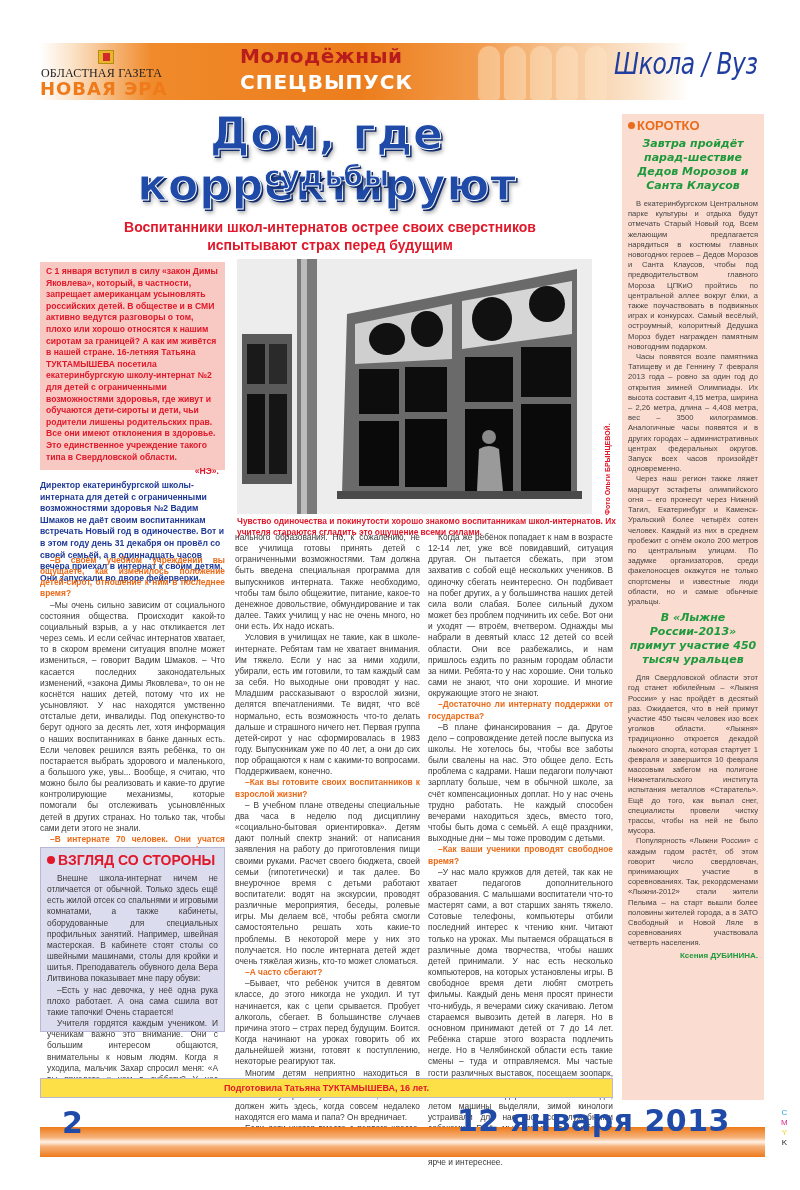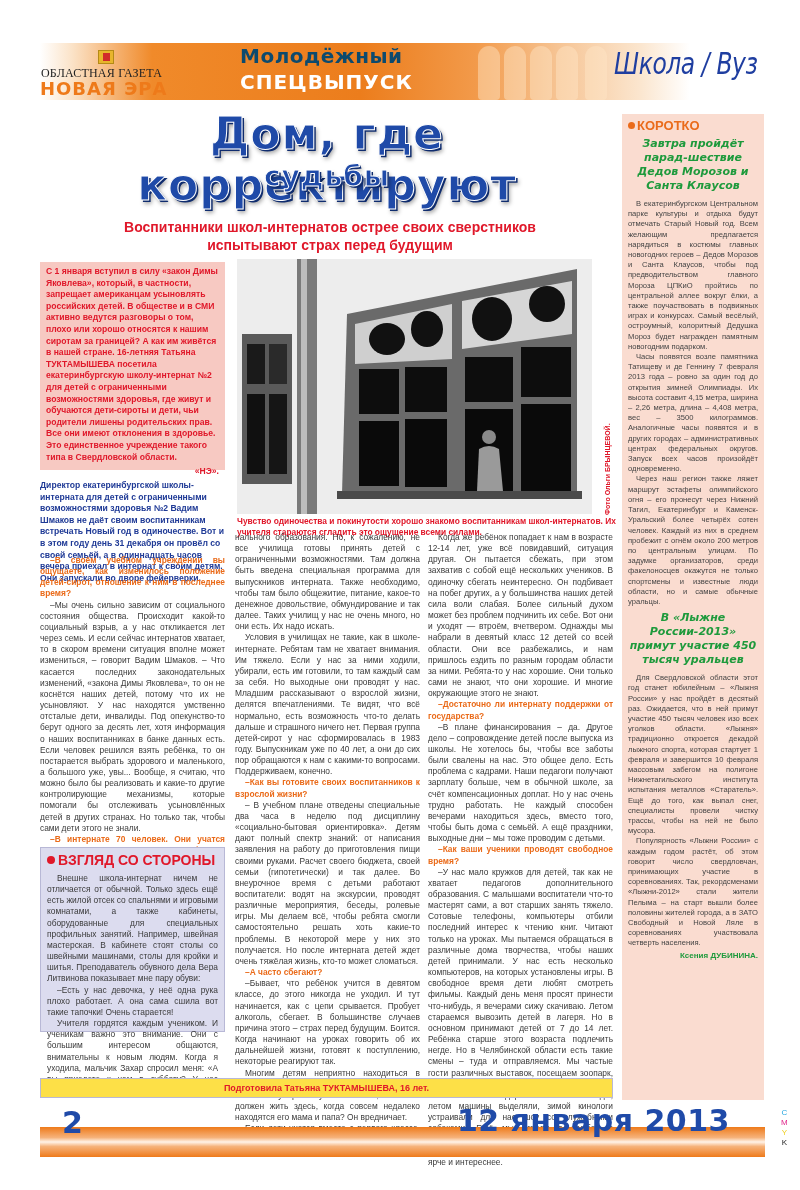--- a/index.html
+++ b/index.html
@@ -6,21 +6,21 @@
   body { width: 800px; height: 1190px; background: #fff; position: relative; overflow: hidden; font-family: "Liberation Sans", sans-serif; color: #333; }
   .abs { position: absolute; }
 
   
   #masthead { left: 40px; top: 43px; width: 320px; height: 57px; background: linear-gradient(90deg, #fff 0%, #fbe3c8 10%, #f08a2a 35%, #ec7d1c 100%); }
   #masthead2 { left: 360px; top: 43px; width: 330px; height: 57px; background: linear-gradient(90deg, #ec7d1c 0%, #f29a4a 35%, #f6c494 60%, #fbe6cf 85%, #fff 100%); }
   #crest { left: 98px; top: 50px; width: 16px; height: 14px; background: #e8b52c; border: 1px solid #b58a15; }
   #crest::after { content:""; position:absolute; left:4px; top:2px; width:7px; height:8px; background:#d12a2a; }
   #paper-name { left: 41px; top: 66px; font-family: "Liberation Serif", serif; font-size: 12px; color: #222; letter-spacing: 0.2px; }
   #paper-brand { left: 40px; top: 78px; font-family: "DejaVu Sans", sans-serif; font-weight: bold; font-size: 18px; color: #ee7a1a; letter-spacing: 1px; }
-  #special-1 { left: 240px; top: 44px; font-family: "DejaVu Sans", sans-serif; font-weight: bold; font-size: 20px; color: #0c4a6e; letter-spacing: 0.5px; }
+  #special-1 { left: 240px; top: 44px; font-family: "DejaVu Sans", sans-serif; font-weight: bold; font-size: 20px; color: #b91c1c; letter-spacing: 0.5px; }
   #special-2 { left: 240px; top: 70px; font-family: "DejaVu Sans", sans-serif; font-weight: bold; font-size: 20px; color: #fff; letter-spacing: 1px; }
   #section-title { left: 614px; top: 46px; font-family: "DejaVu Sans", sans-serif; font-style: italic; font-size: 30px; color: #1f3ea0; transform: scaleX(0.78); transform-origin: left; letter-spacing: -0.5px; }
   .people { top: 46px; width: 22px; height: 54px; border-radius: 11px 11px 4px 4px; background: rgba(255,230,200,0.45); }
 
   
   .headline { font-family: "DejaVu Sans", sans-serif; font-weight: bold; color: #1f4aa8; text-shadow: 2px 2px 0 #0f2c6e, 3px 4px 4px rgba(0,0,0,0.35); -webkit-text-stroke: 1px #fff; letter-spacing: 1px; }
   #headline-1 { left: 42px; top: 108px; width: 570px; text-align: center; font-size: 44px; }
   #headline-2 { left: 42px; top: 160px; width: 570px; text-align: center; font-size: 28px; }
   #subhead { left: 40px; top: 218px; width: 580px; text-align: center; font-weight: bold; font-size: 14px; color: #e0182a; line-height: 18px; }
 

